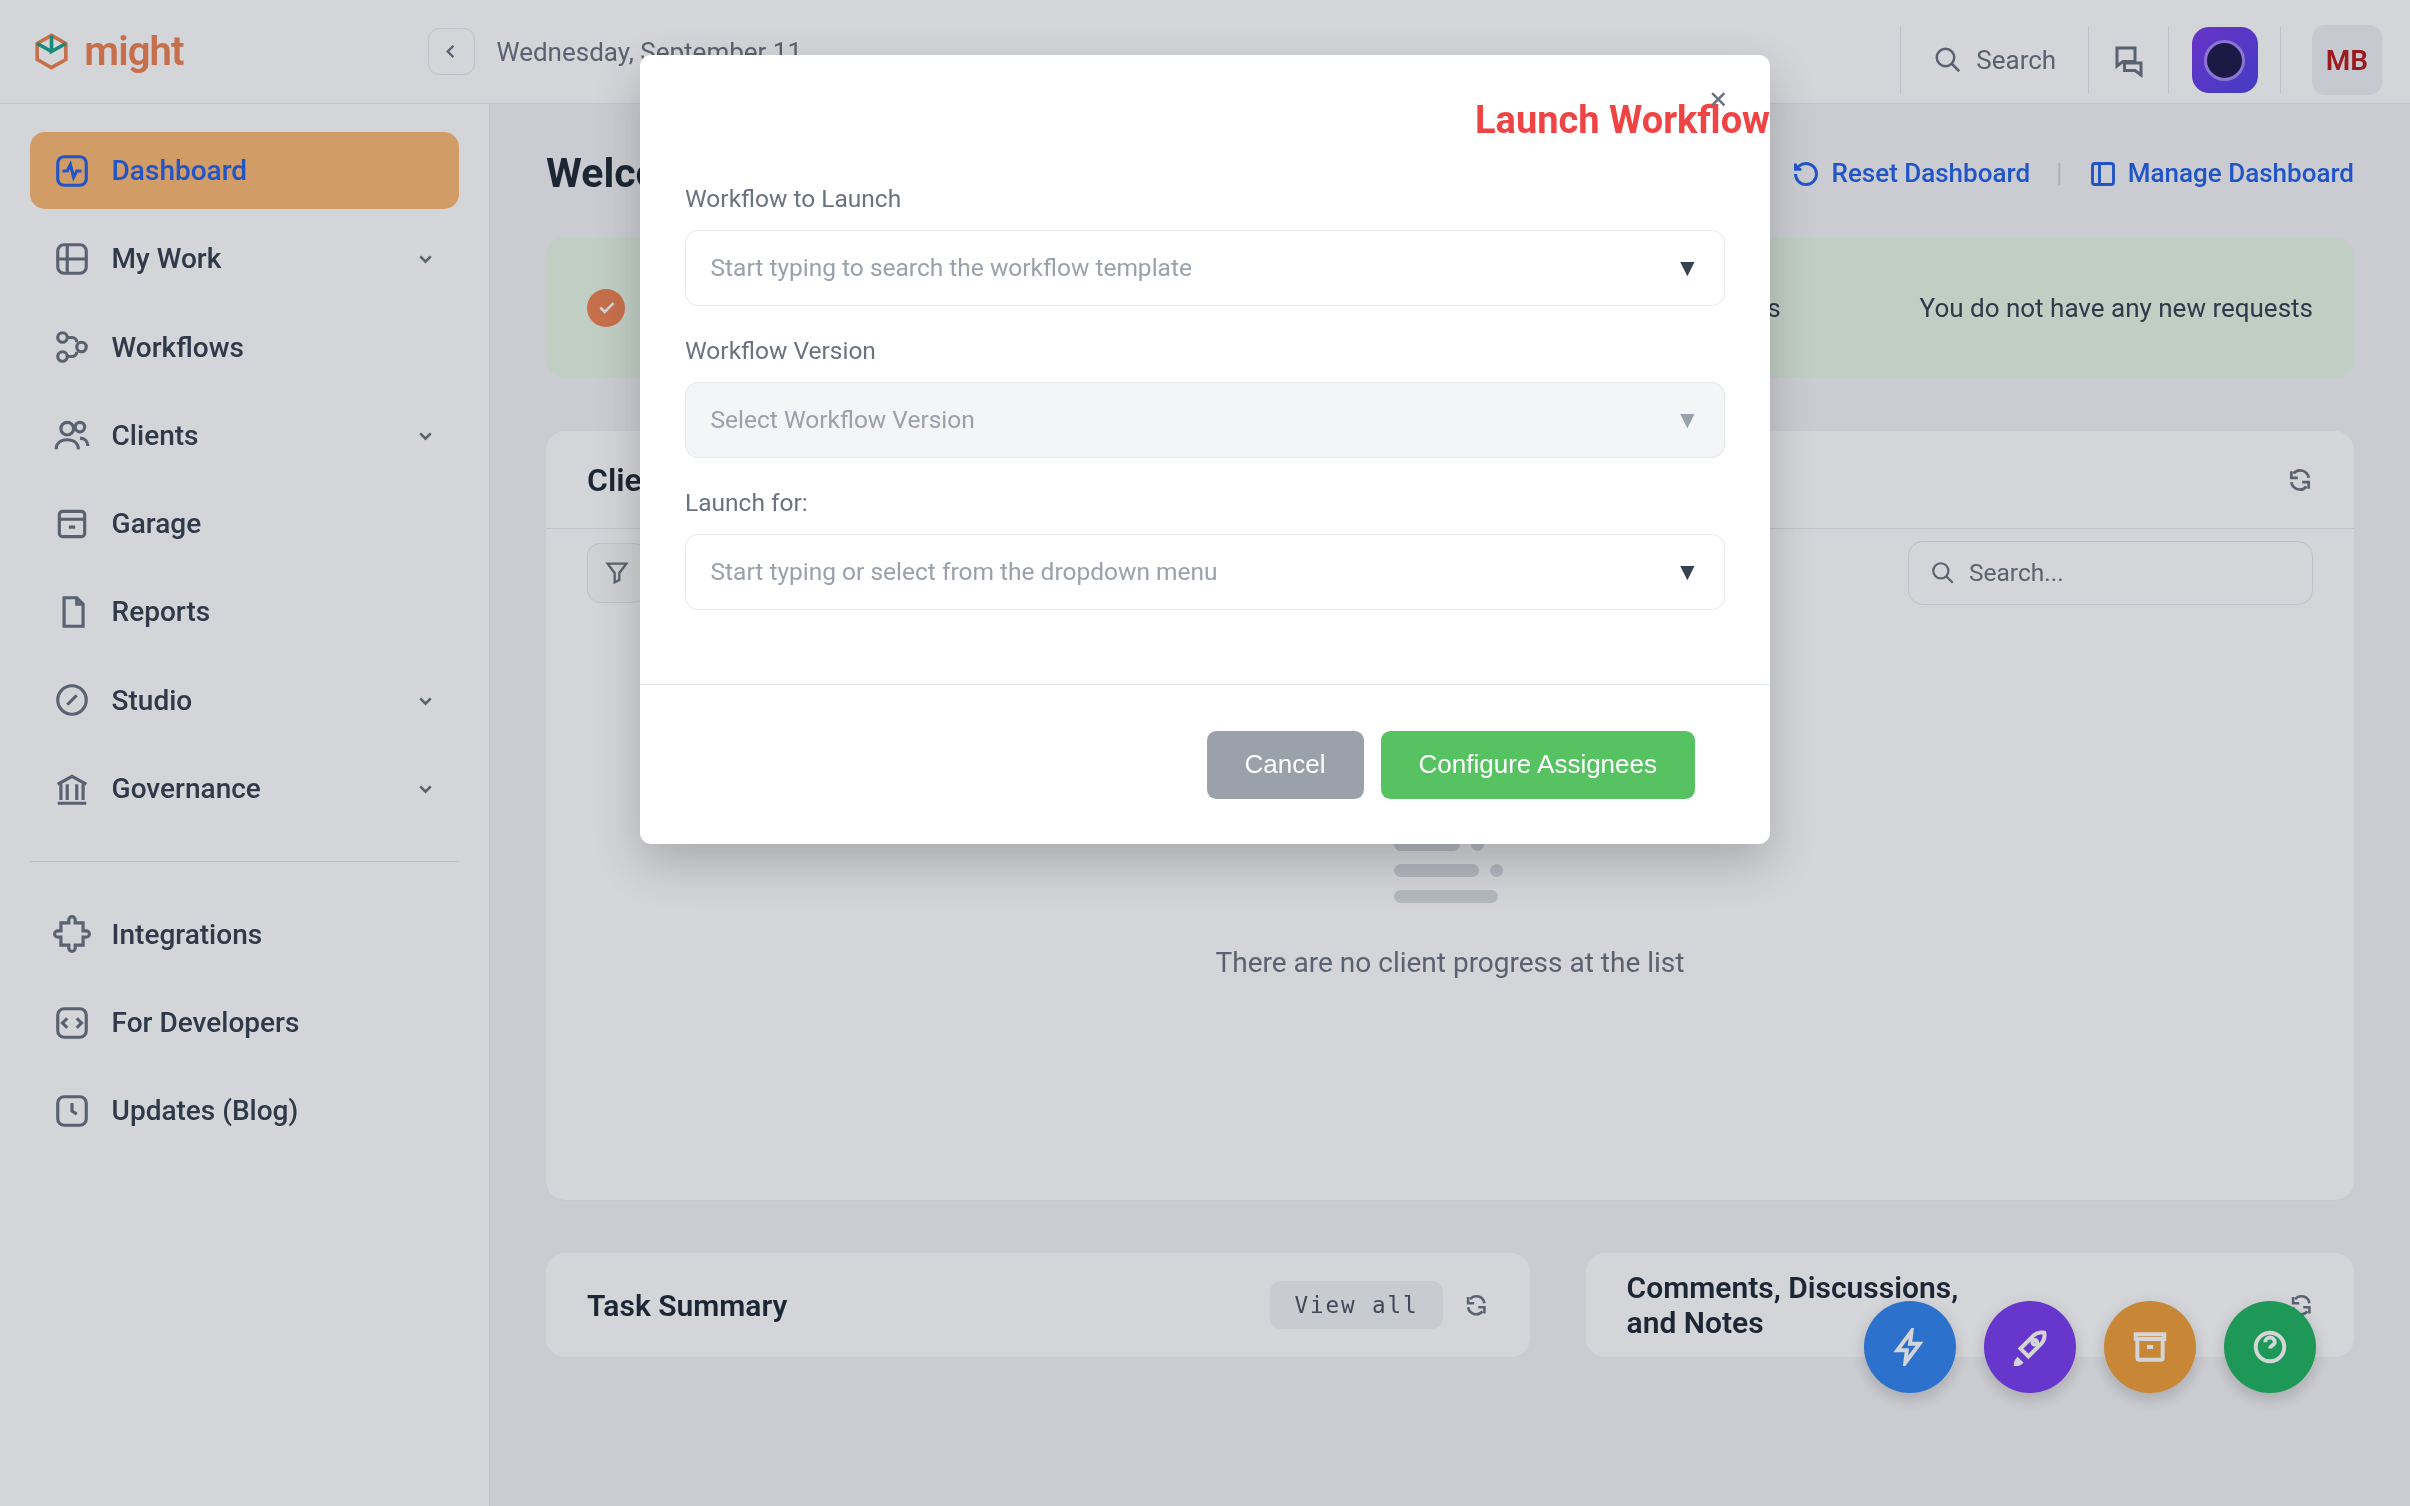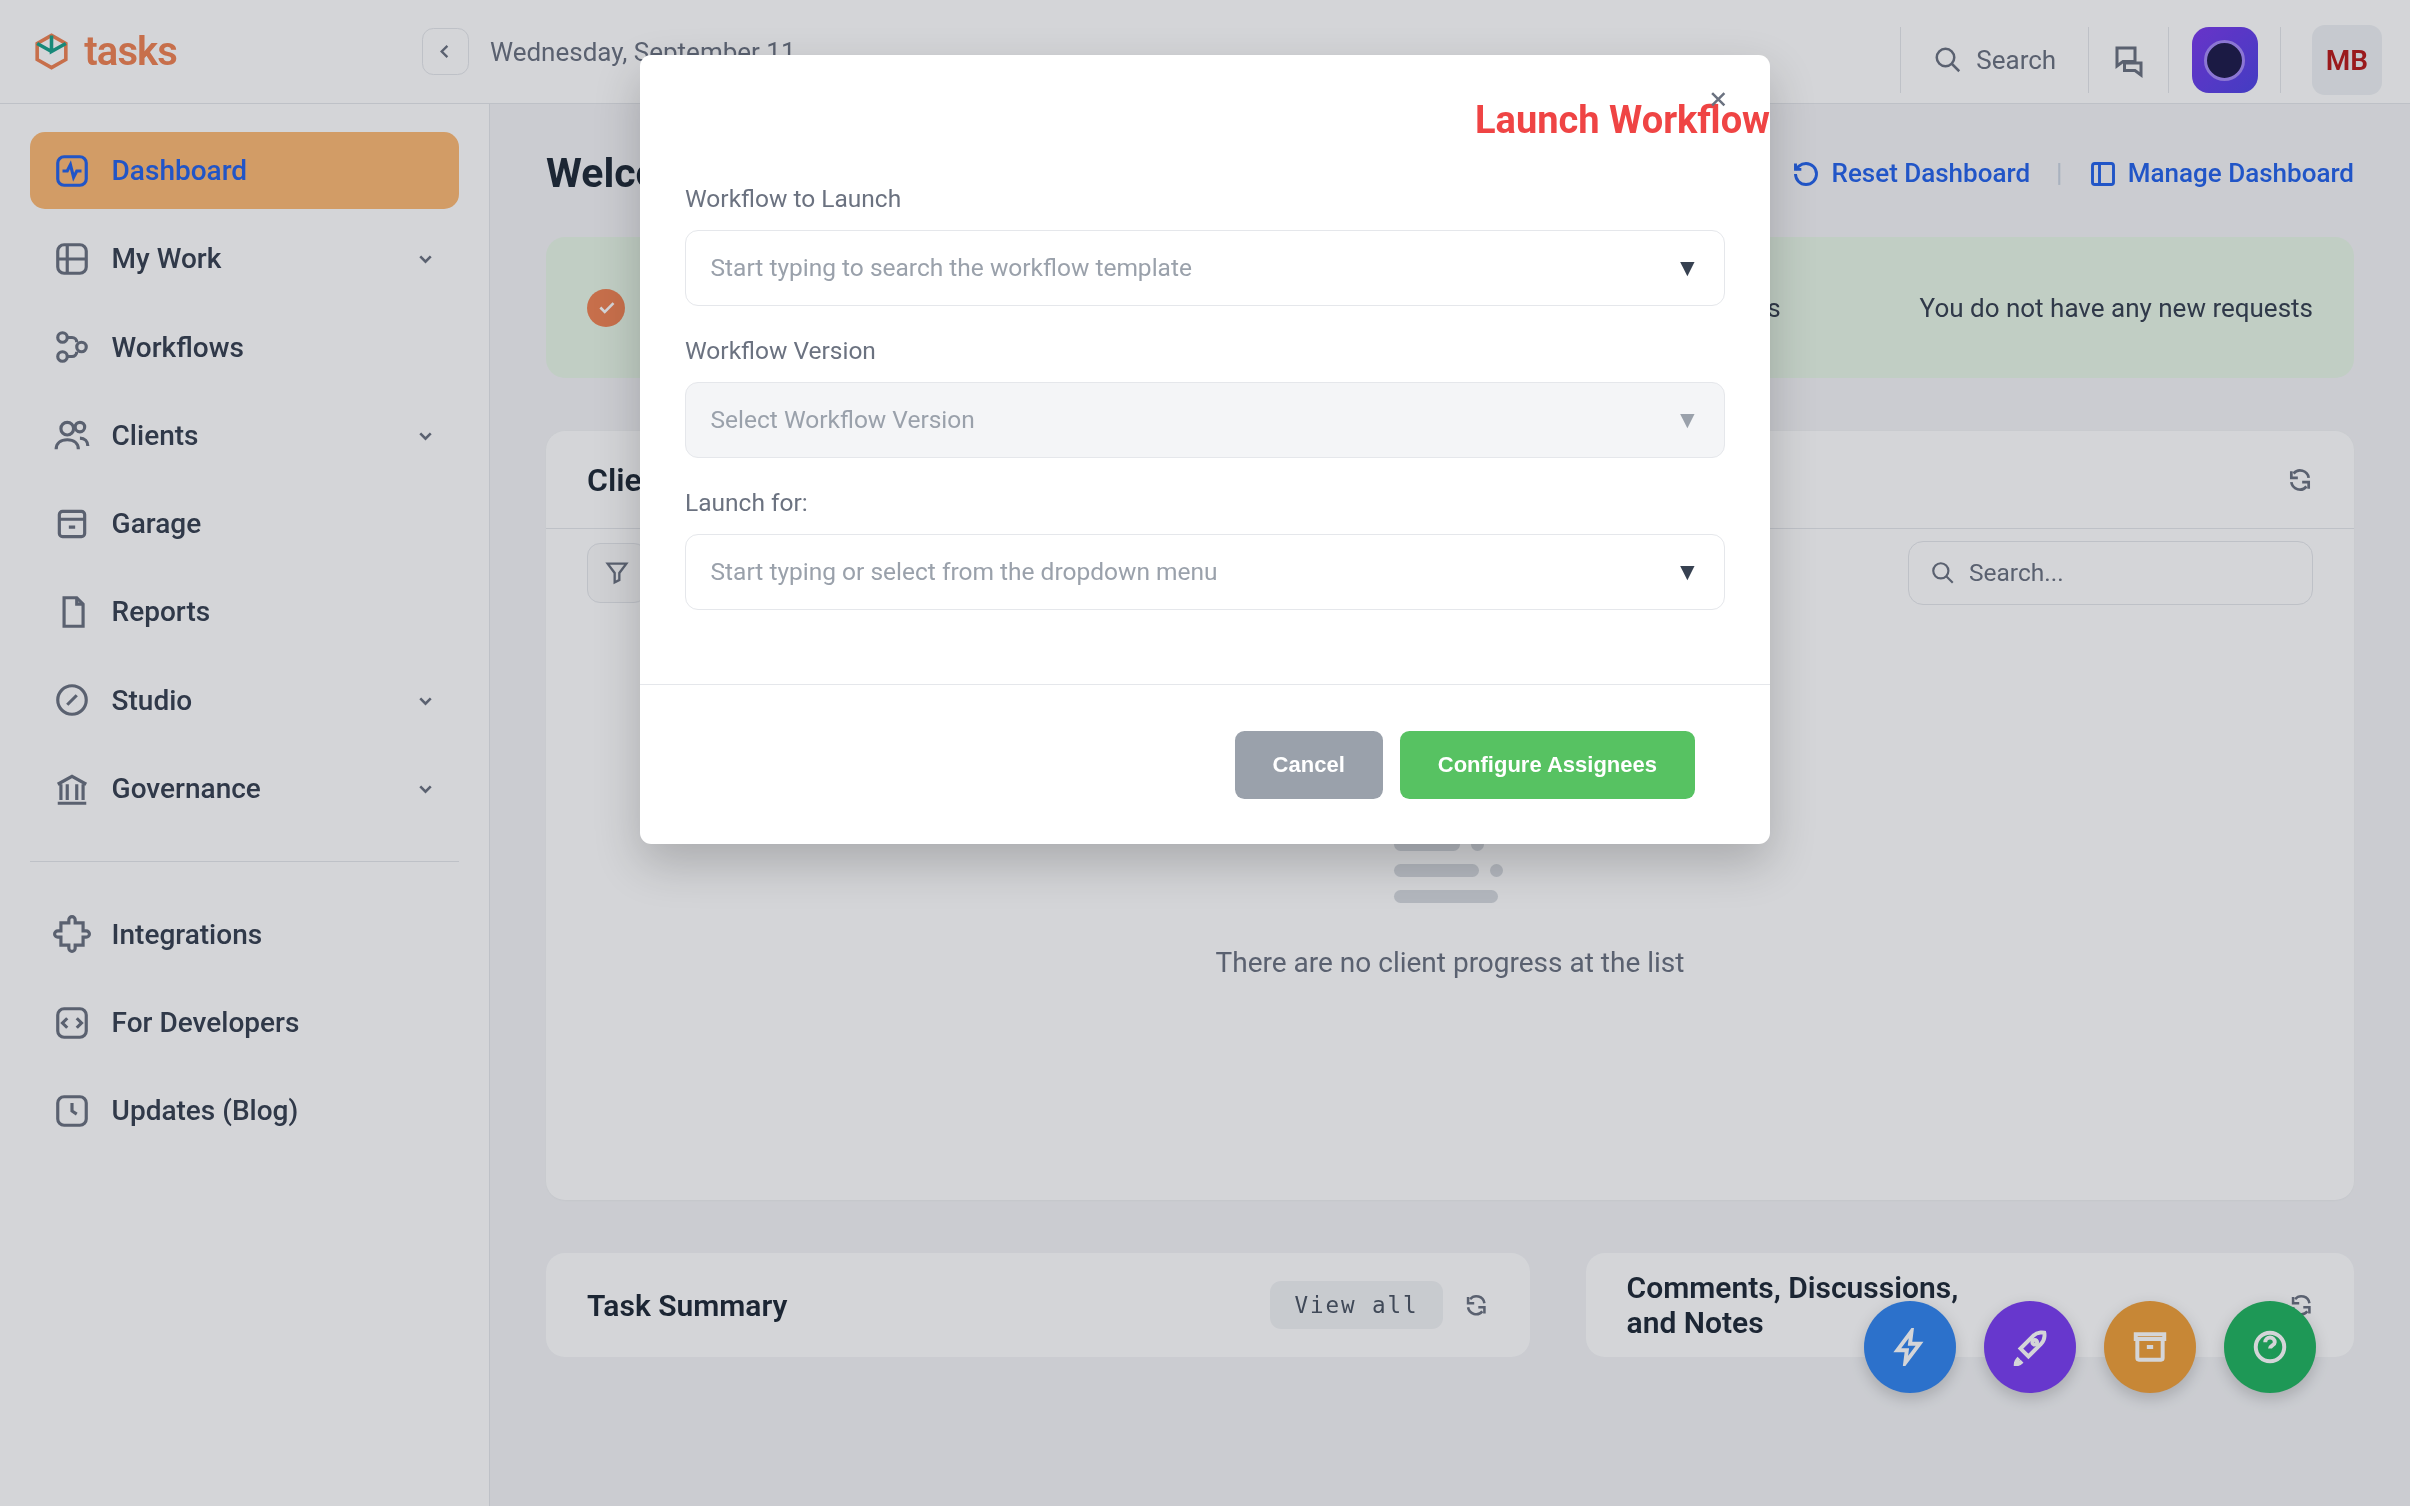--- a/index.html
+++ b/index.html
@@ -80,36 +80,36 @@
   .modal { width:1130px; background:#fff; border-radius:11.3px; margin-top:55px; height:789px; display:flex; flex-direction:column; box-shadow:0 19px 47px rgba(0,0,0,0.2); position:relative; }
   .modal-title { text-align:right; font-size:38px; font-weight:700; color:#ef4444; padding:43px 0 38px; }
   .modal-close { position:absolute; top:32px; right:40px; color:var(--gray-text); font-size:28px; background:none; border:none; }
   .modal-body { padding:0 45px; display:flex; flex-direction:column; }
   .field-label { font-size:24.5px; color:var(--gray-text); margin-bottom:17px; margin-top:3.8px; }
   .field-label.mt { margin-top:30px; }
   .field { height:76px; border:0.9px solid var(--border); border-radius:13px; display:flex; align-items:center; padding:0 24.5px; font-size:24.5px; color:#9aa1ab; background:#fff; }
   .field.disabled { background:#f4f5f7; }
   .field .caret { margin-left:auto; color:#374151; }
   .modal-footer { margin-top:auto; border-top:0.9px solid var(--border); height:160px; display:flex; align-items:center; justify-content:flex-end; gap:17px; padding:0 75px; }
-  .btn { height:68px; padding:0 38px; border-radius:9.4px; font-size:22px; font-weight:700; border:none; display:flex; align-items:center; }
+  .btn { height:68px; padding:0 38px; border-radius:9.4px; font-size:26px; font-weight:400; border:none; display:flex; align-items:center; }
   .btn.cancel { background:#9aa1ab; color:#fff; }
   .btn.primary { background:#57c262; color:#fff; }
 
   svg { display:block; }
 </style>
 </head>
 <body>
 
 <div class="topbar">
   <div class="logo">
     <svg class="logo-icon" viewBox="0 0 48 48" fill="none" stroke="#ef8354" stroke-width="4">
         <path d="M24 6 L40 15 L40 33 L24 42 L8 33 L8 15 Z"></path>
         <path d="M24 6 L24 24 L40 15 M24 24 L8 15" stroke="#1aa38c"></path>
       </svg>
-    <span>tasks</span>
+    <span>might</span>
   </div>
   <button class="collapse-btn">
     <svg width="19" height="19" viewBox="0 0 20 20" fill="none" stroke="currentColor" stroke-width="2.5">
         <path d="M12 4 L6 10 L12 16"></path>
       </svg>
   </button>
   <div class="date">Wednesday, September 11</div>
 
   <div class="top-right">
     <div class="top-sep"></div>

